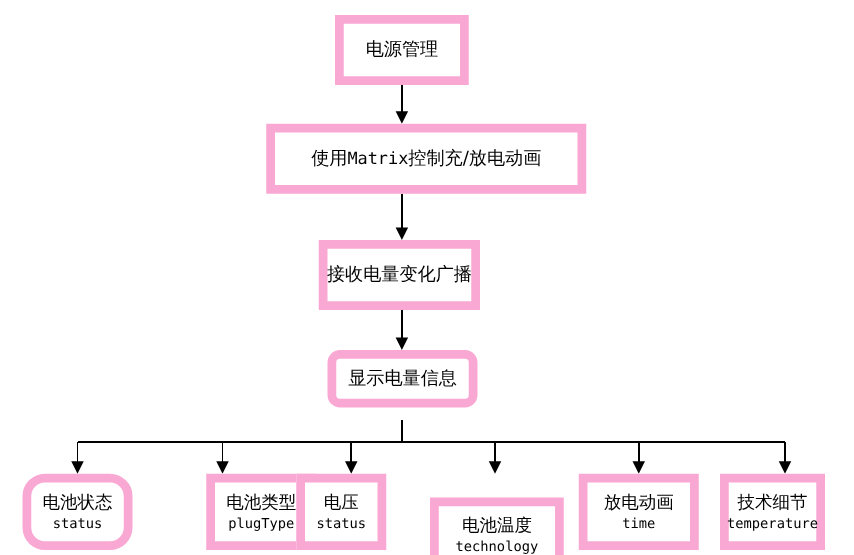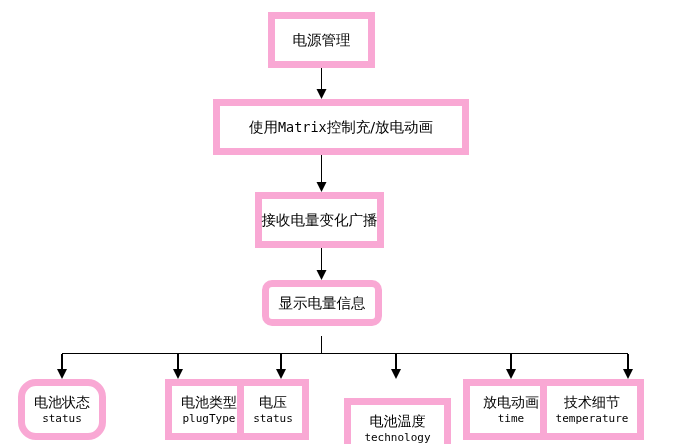--- a/index.html
+++ b/index.html
@@ -145,18 +145,18 @@
   <div class="node leaf" style="left:344px; top:398px; width:107px; height:61px;">
     <span class="cn">电池温度</span>
     <span class="en">technology</span>
   </div>
 
   <div class="node leaf" style="left:463px; top:379px; width:96px; height:61px;">
     <span class="cn">放电动画</span>
     <span class="en">time</span>
   </div>
 
-  <div class="node leaf" style="left:540px; top:379px; width:104px; height:61px;">
+  <div class="node leaf" style="left:576px; top:379px; width:84px; height:61px;">
     <span class="cn">技术细节</span>
     <span class="en">temperature</span>
   </div>
 
 </div>
 
 </body></html>

